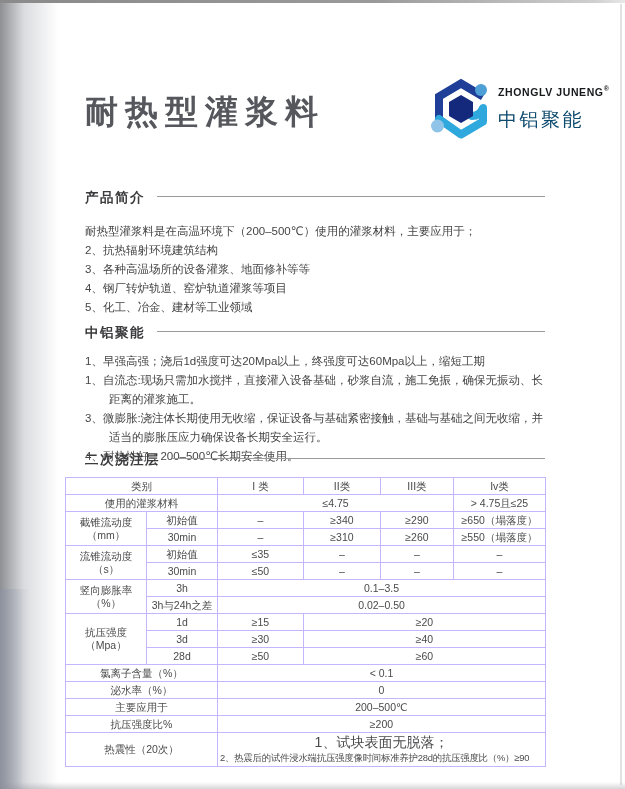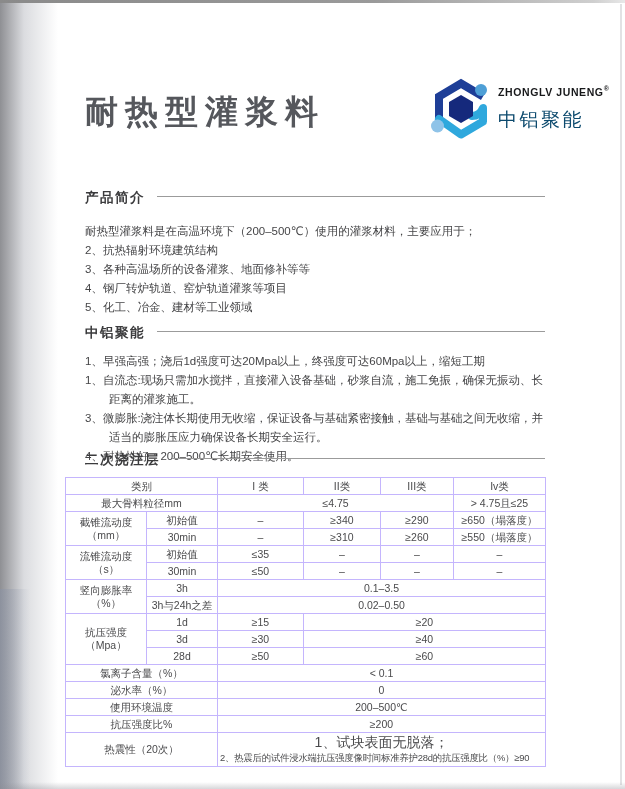--- a/index.html
+++ b/index.html
@@ -127,21 +127,21 @@
       </colgroup>
     <tbody>
         <tr>
           <td colspan="2">类别</td>
           <td>I 类</td>
           <td>II类</td>
           <td>III类</td>
           <td>Iv类</td>
         </tr>
         <tr>
-          <td colspan="2">最大骨料粒径mm</td>
+          <td colspan="2">使用的灌浆材料</td>
           <td colspan="3">≤4.75</td>
           <td>&gt; 4.75且≤25</td>
         </tr>
         <tr>
           <td rowspan="2">截锥流动度（mm）</td>
           <td>初始值</td>
           <td>–</td>
           <td>≥340</td>
           <td>≥290</td>
           <td>≥650（塌落度）</td>
@@ -195,21 +195,21 @@
         </tr>
         <tr>
           <td colspan="2">氯离子含量（%）</td>
           <td colspan="4">&lt; 0.1</td>
         </tr>
         <tr>
           <td colspan="2">泌水率（%）</td>
           <td colspan="4">0</td>
         </tr>
         <tr>
-          <td colspan="2">使用环境温度</td>
+          <td colspan="2">主要应用于</td>
           <td colspan="4">200–500℃</td>
         </tr>
         <tr>
           <td colspan="2">抗压强度比%</td>
           <td colspan="4">≥200</td>
         </tr>
         <tr>
           <td colspan="2">热震性（20次）</td>
           <td colspan="4" class="cell-2lines">
             <div class="cell-line1">1、试块表面无脱落；</div>

